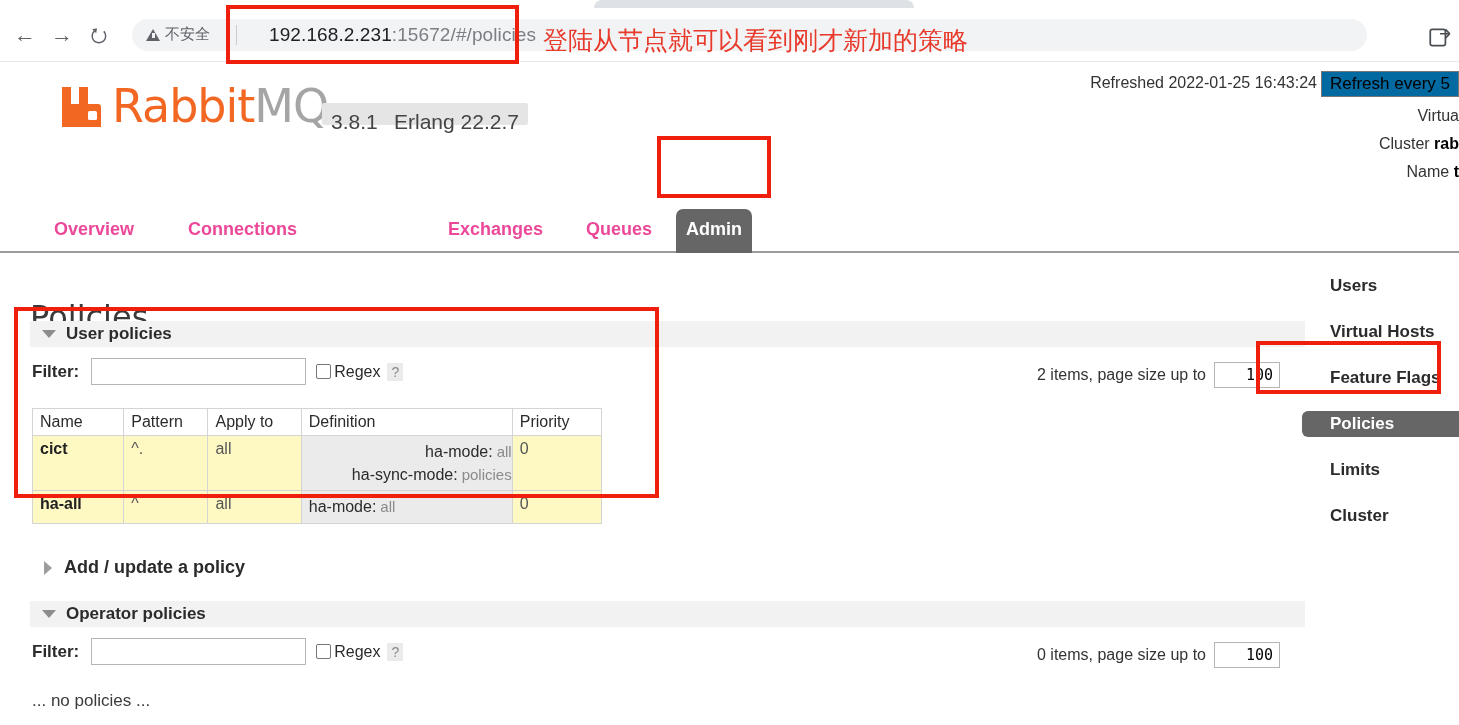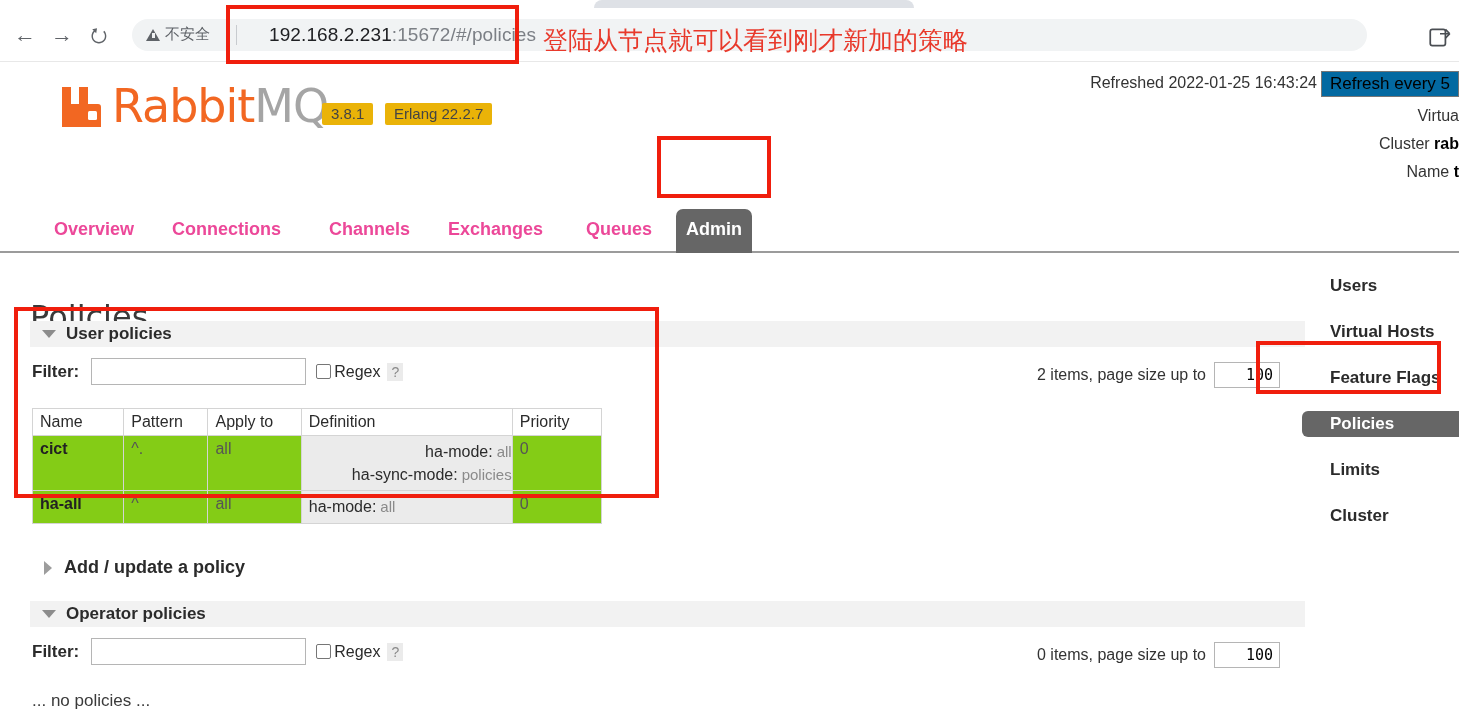--- a/index.html
+++ b/index.html
@@ -81,22 +81,22 @@
   .logo-wrap { position:absolute; left:60px; top:20px; display:flex; align-items:flex-end;text-align:center; }
   .logo-mark { position:relative; width:48px; height:44px; margin-right:4px; }
   .logo-word { font-size:46px; line-height:1; letter-spacing:-1px;
     font-family:"DejaVu Sans", sans-serif; }
   .logo-rabbit { color:#f26722; }
   .logo-mq { color:#a5a5a5; }
   .logo-tm { font-size:11px; color:#a5a5a5; margin-left:2px; margin-bottom:8px; }
 
   .badge {
     position:absolute; top:40px; height:22px; line-height:22px;
-    background:#eab308; color:#444; font-size:15px; border-radius:2px;
-    padding:0 9px; font-family:"Liberation Sans", sans-serif;
+    background:#e5e5e5; color:#444; font-size:21px; border-radius:2px;
+    padding:8px 9px; font-family:"Liberation Sans", sans-serif;
   }
   .badge-ver  { left:322px; }
   .badge-erl  { left:385px; }
 
   .status-right { position:absolute; right:0px; top:8px; text-align:right; width:470px; }
   .status-line  { font-size:16px; color:#333; white-space:nowrap; margin-bottom:10px; }
   .refresh-sel {
     display:inline-block; border:1px solid #767676; background:#0369a1;
     padding:2px 8px; font-size:17px; color:#000; vertical-align:middle;
     margin-left:4px;
@@ -169,21 +169,21 @@
   table.policies {
     position:absolute; border-collapse:collapse; background:#fff;
   }
   table.policies th {
     background:#ffffff; border:1px solid #d4d4d4; text-align:left;
     font-size:16px; font-weight:normal; color:#2b2b2b;
     padding:4px 7px; vertical-align:middle; height:26px;
   }
   table.policies td {
     border:1px solid #d4d4d4; font-size:16px; color:#555;
-    padding:4px 7px; vertical-align:top; background:#84cc16;
+    padding:4px 7px; vertical-align:top; background:#fef9c3;
   }
   table.policies td.name { font-weight:bold; color:#222; }
   table.policies td.def  { background:#ebebeb; text-align:right; padding-right:0; }
   .def-line { white-space:nowrap; line-height:1.45; }
   .def-key { color:#2b2b2b; font-size:16px; }
   .def-val { color:#8a8a8a; font-size:15px; margin-left:4px; }
 
   .addlink {
     position:absolute; left:44px; display:flex; align-items:center;
     font-size:18px; font-weight:bold; color:#2b2b2b;
@@ -257,22 +257,21 @@
       <div class="status-line">
         <span class="st-label">Cluster </span><span class="st-strong">rab</span>
       </div>
       <div class="status-line">
         <span class="st-label">Name </span><span class="st-strong">t</span>
       </div>
     </div>
 
     <div class="tabs">
       <div class="tab" style="left:38px">Overview</div>
-      <div class="tab" style="left:156px">Connections</div>
-      <div class="tab" style="left:313px">Channels</div>
+      <div class="tab" style="left:172px">Connections</div>
       <div class="tab" style="left:432px">Exchanges</div>
       <div class="tab" style="left:570px">Queues</div>
       <div class="tab active" style="left:676px;width:76px;text-align:center;padding:0">Admin</div>
     </div>
 
     <div class="content">
 
       <h1 class="page-title">Policies</h1>
 
       <div class="section-head" style="top:58px">

